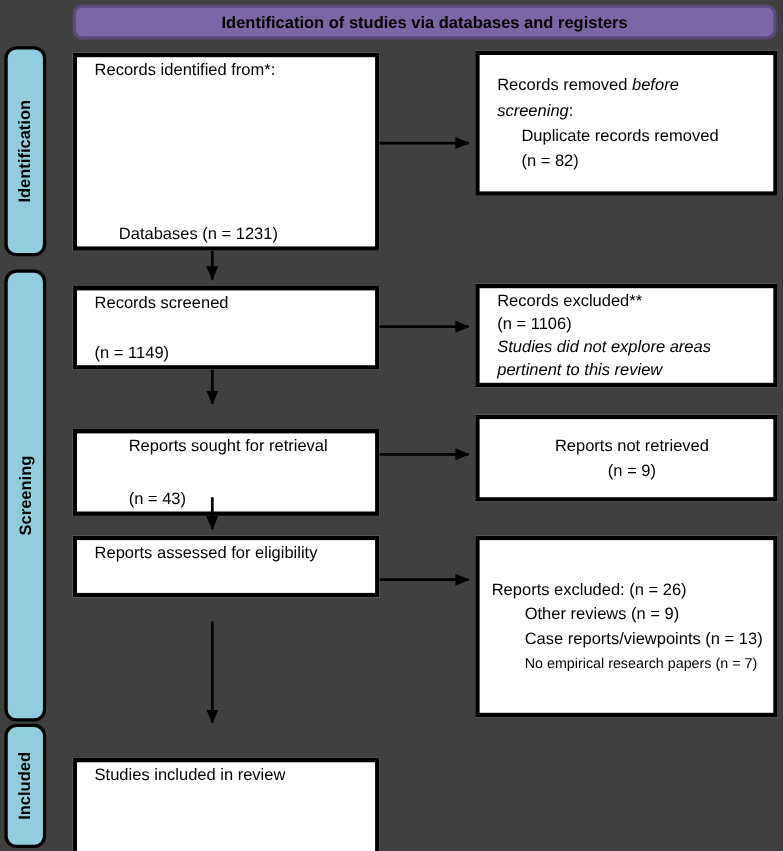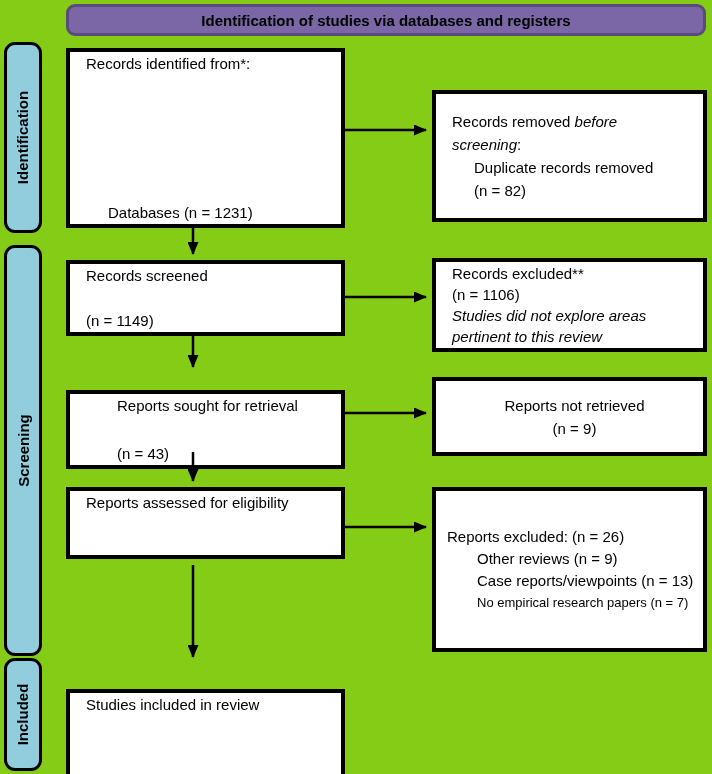--- a/index.html
+++ b/index.html
@@ -1,17 +1,17 @@
 <!DOCTYPE html>
 <html style="--banner-fill: #7b67a5; --banner-border: #5a4a7d; --stage-fill: #92cdde;"><head>
 <meta charset="utf-8">
 <style>
   html,body{margin:0;padding:0;background:#fff;}
   .canvas{
-    position:relative;width:712px;height:774px;background:#84cc16;
+    position:relative;width:712px;height:774px;background:#404040;
     font-family:"Liberation Sans","DejaVu Sans",sans-serif;color:#000;
     overflow:hidden;
   }
   
   .banner{
     position:absolute;left:66px;top:4px;width:640px;height:32px;
     background:var(--banner-fill,#7b67a5);
     border:3px solid var(--banner-border,#5a4a7d);
     border-radius:9px;box-sizing:border-box;
     display:flex;align-items:center;justify-content:center;
@@ -34,26 +34,26 @@
   
   .box{
     position:absolute;background:#fff;border:4px solid #000;box-sizing:border-box;
     display:flex;flex-direction:column;justify-content:center;
     padding-left:16px;padding-right:6px;
     font-size:15px;line-height:23px;
   }
   .col-left{left:66px;width:279px;justify-content:space-between;}
   .col-right{left:432px;width:275px;}
   .box-records-identified{top:48px;height:180px;}
-  .box-records-removed{top:46px;height:132px;margin-top:44px;}
+  .box-records-removed{top:46px;height:132px;}
   .box-records-screened{top:260px;height:76px;}
   .box-records-excluded{top:258px;height:94px;line-height:21px;}
   .box-reports-sought{top:390px;height:79px;padding-left:47px;}
   .box-reports-not-retrieved{top:377px;height:79px;align-items:center;}
-  .box-reports-assessed{top:487px;height:72px;}
+  .box-reports-assessed{top:487px;height:56px;}
   .box-reports-excluded{top:487px;height:165px;line-height:22px;padding-left:11px;}
   .box-studies-included{top:663px;height:107px;margin-top:26px;}
   .indent{padding-left:22px;}
   .indent-lg{padding-left:30px;}
   .italic{font-style:italic;}
   .small{font-size:13px;}
   
   .arrows{position:absolute;left:0;top:0;width:712px;height:774px;pointer-events:none;}
 </style>
 </head>

